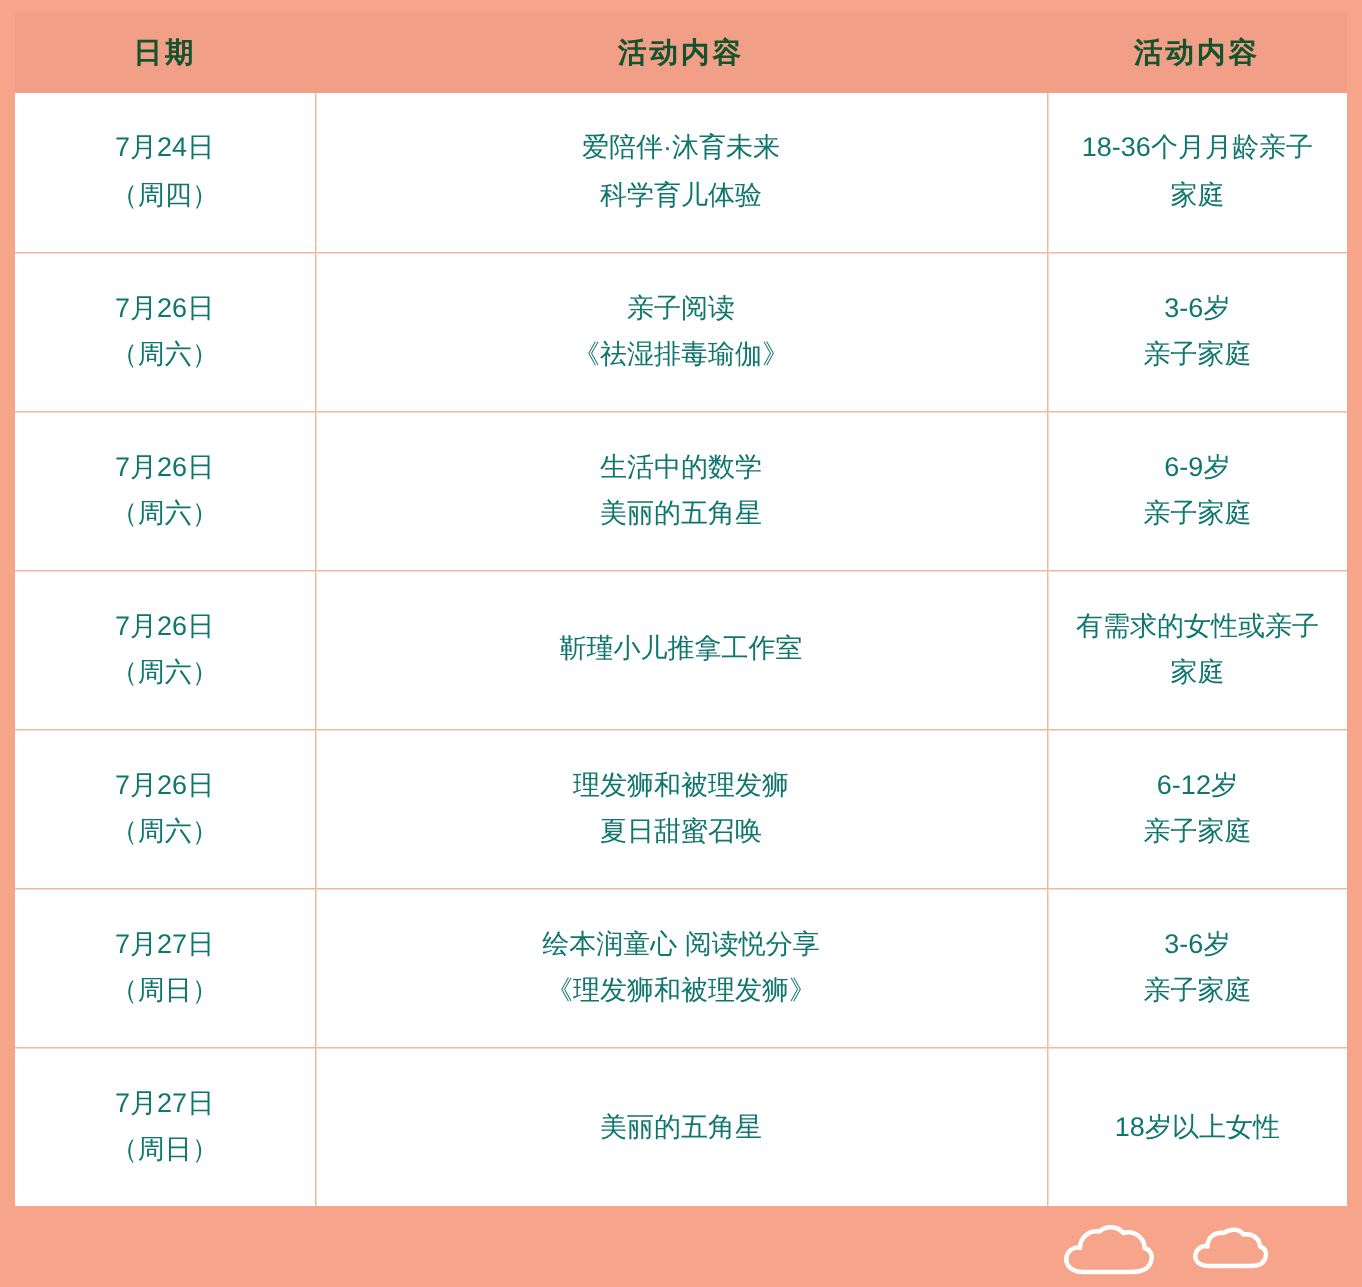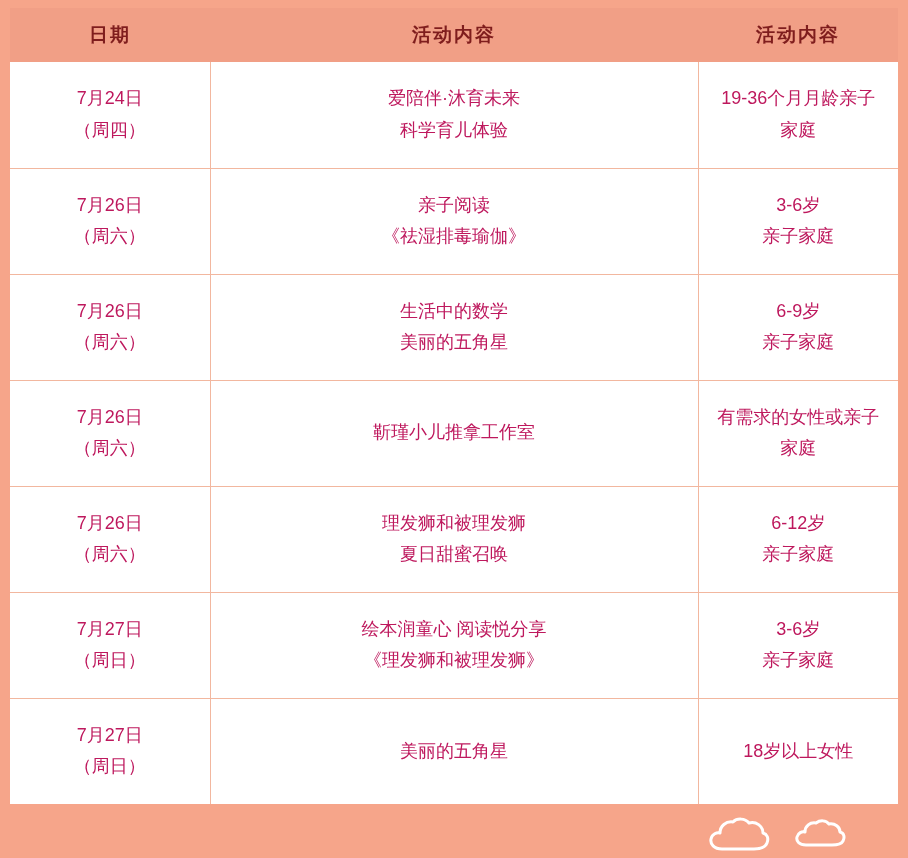--- a/index.html
+++ b/index.html
@@ -29,37 +29,37 @@
     table-layout: fixed;
     background: #ffffff;
   }
 
   .table col.c-date { width: 200px; }
   .table col.c-content { width: 488px; }
   .table col.c-target { width: 200px; }
 
   .table thead th {
     background: #f19f86;
-    color: #7f1d1d;
+    color: #14532d;
     font-size: 19px;
     font-weight: bold;
     letter-spacing: 2px;
     height: 54px;
     text-align: center;
     vertical-align: middle;
     border: none;
     padding: 0;
   }
 
   .table tbody td {
     height: 106px;
     text-align: center;
     vertical-align: middle;
     font-size: 18px;
-    color: #be185d;
+    color: #0f766e;
     line-height: 1.75;
     padding: 6px 10px;
     box-sizing: border-box;
     background: #ffffff;
     border-bottom: 1px solid #f2b79f;
   }
 
   .table tbody tr:last-child td {
     border-bottom: none;
   }
@@ -111,21 +111,21 @@
       <tr>
         <td class="cell-date">
           <span class="line">7月24日</span>
           <span class="line">（周四）</span>
         </td>
         <td class="cell-content">
           <span class="line">爱陪伴·沐育未来</span>
           <span class="line">科学育儿体验</span>
         </td>
         <td class="cell-target">
-          <span class="line">19-36个月月龄亲子</span>
+          <span class="line">18-36个月月龄亲子</span>
           <span class="line">家庭</span>
         </td>
       </tr>
 
       <tr>
         <td class="cell-date">
           <span class="line">7月26日</span>
           <span class="line">（周六）</span>
         </td>
         <td class="cell-content">

